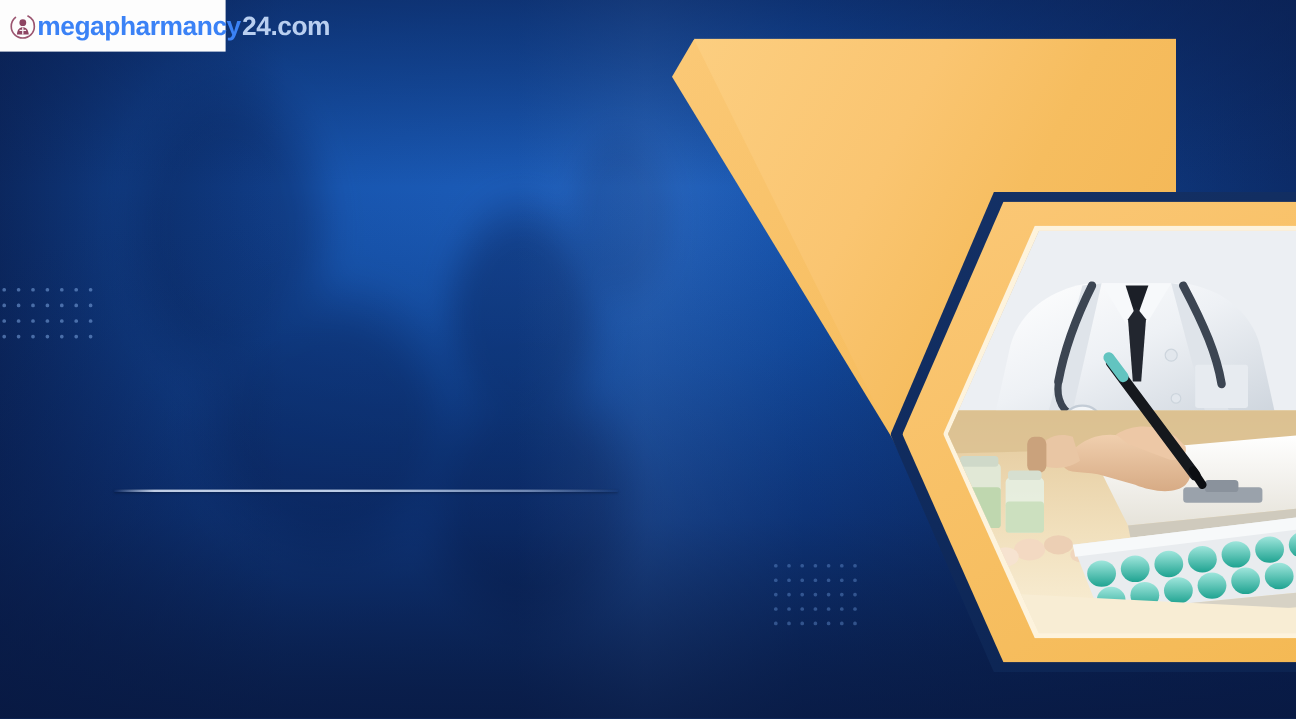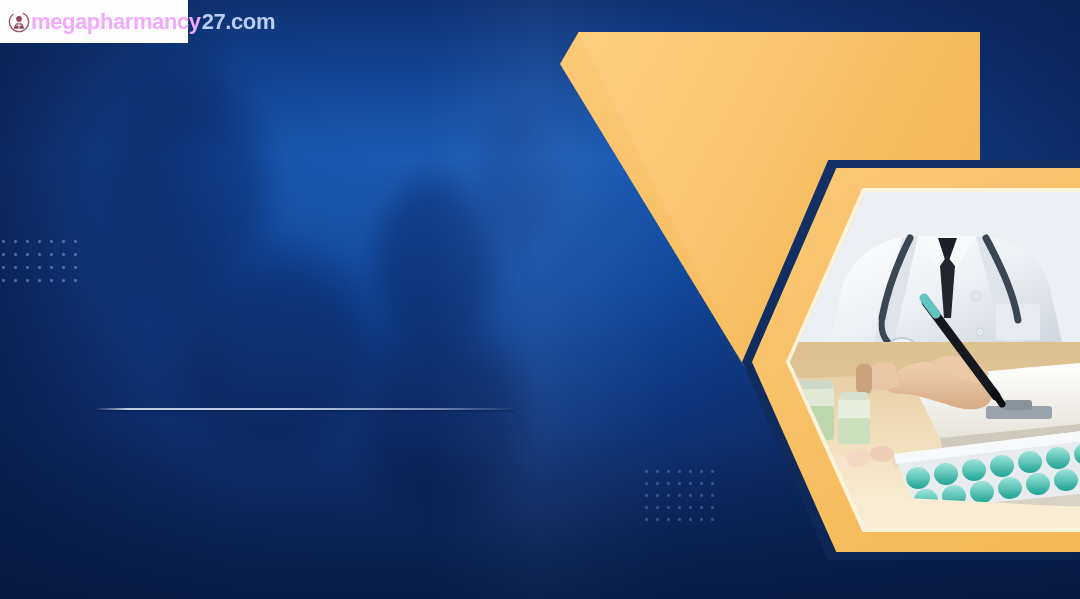--- a/index.html
+++ b/index.html
@@ -35,21 +35,21 @@
     background:linear-gradient(90deg, rgba(74,130,210,0.00) 0%, rgba(86,142,218,0.22) 45%, rgba(74,130,210,0.00) 100%);
   }
 
   
   .logo-box{
     position:absolute;left:0;top:0;width:188px;height:43px;background:#fdfdfd;
   }
   .logo-wrap{position:absolute;left:8px;top:6px;height:32px;display:flex;align-items:center;gap:1px;z-index:6;}
   .logo-mark{width:22px;height:22px;position:relative;flex:0 0 auto;}
   .logo-text{font-size:22px;font-weight:600;letter-spacing:-0.4px;line-height:1;white-space:nowrap;}
-  .logo-a{color:#f0abfc;}
+  .logo-a{color:#3b82f6;}
   .logo-b{color:#b9cff0;}
 
   
   .dots{position:absolute;}
   .dots i{
     position:absolute;width:2.6px;height:2.6px;border-radius:50%;
     background:#7ea6e0;opacity:.55;
   }
   #dotsLeft{left:2px;top:240px;}
   #dotsMid{left:645px;top:470px;}
@@ -311,18 +311,18 @@
   <div class="logo-wrap">
     <span class="logo-mark">
       <svg viewBox="0 0 24 24" width="22" height="22">
         <circle cx="12" cy="12" r="10.5" fill="none" stroke="#9b5570" stroke-width="1.5" stroke-dasharray="42 12" stroke-linecap="round"></circle>
         <circle cx="12" cy="8.6" r="3.1" fill="#8e4563"></circle>
         <path d="M6.6 19.4 C6.8 14.9 9.2 12.7 12 12.7 C14.8 12.7 17.2 14.9 17.4 19.4 Z" fill="#8e4563"></path>
         <path d="M12 12.9 L12 19.4 M9 15.6 L15 15.6" stroke="#f6eef1" stroke-width="1.2"></path>
       </svg>
     </span>
     <span class="logo-text logo-a">megapharmancy</span>
-      <span class="logo-text logo-b">27.com</span>
+      <span class="logo-text logo-b">24.com</span>
   </div>
 
   <div class="rule"></div>
 
 </div>
 
 </body></html>

